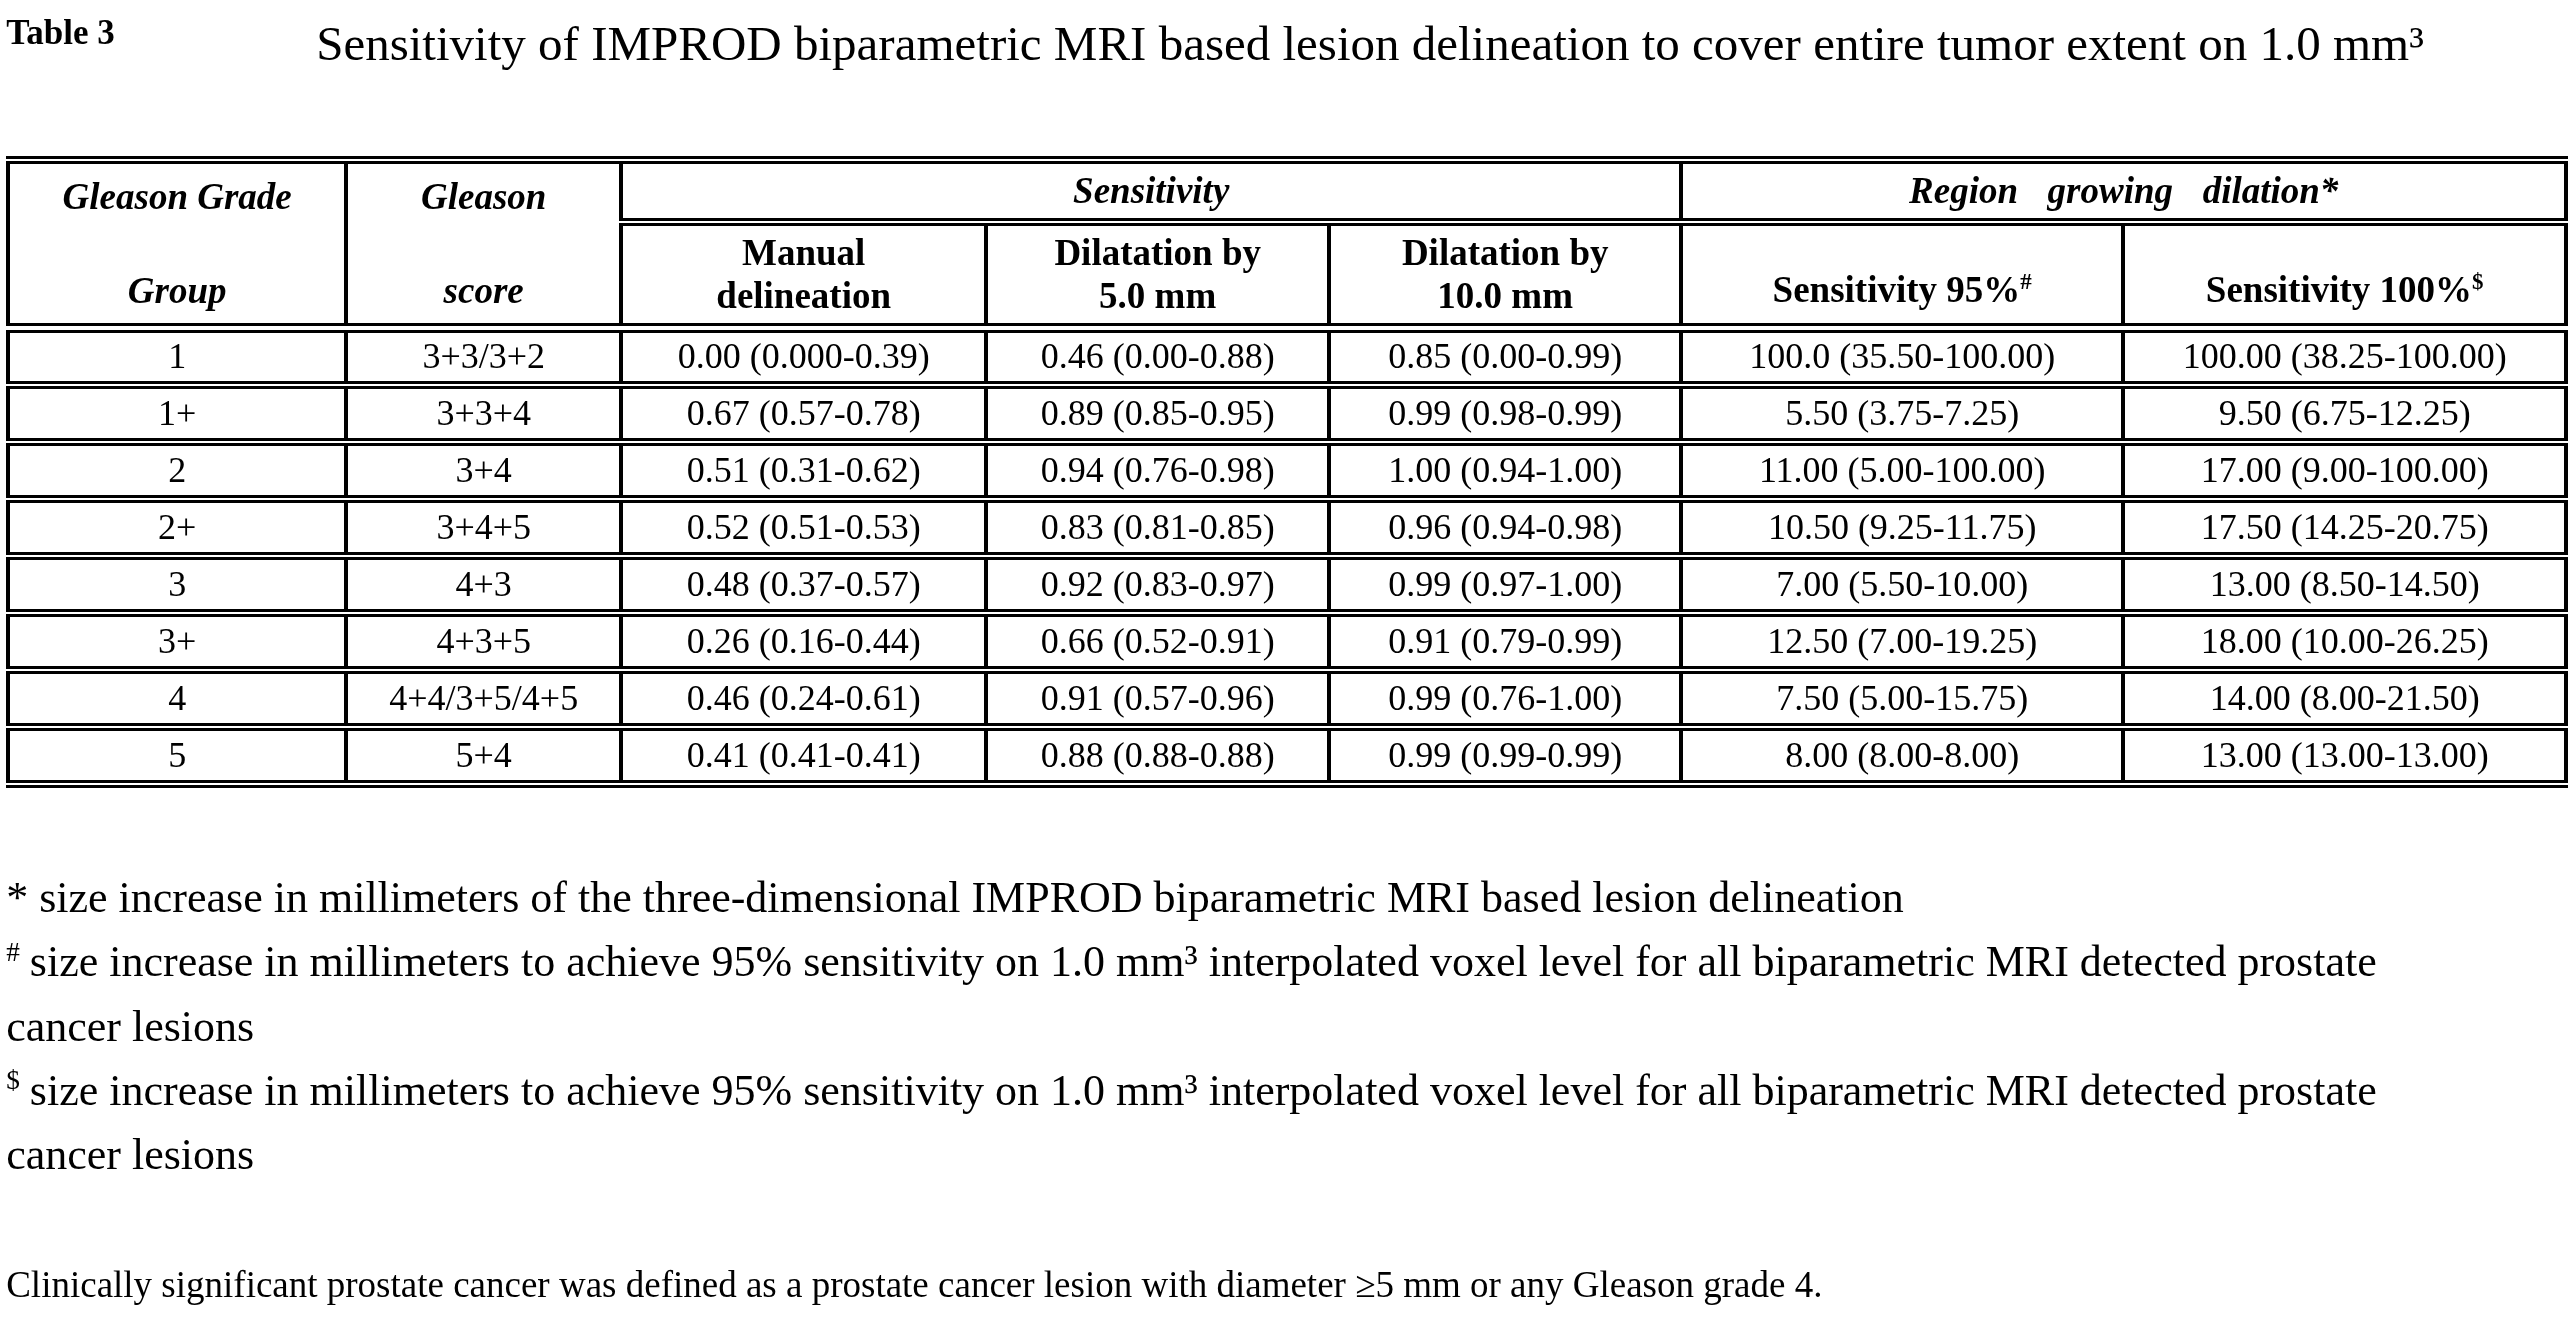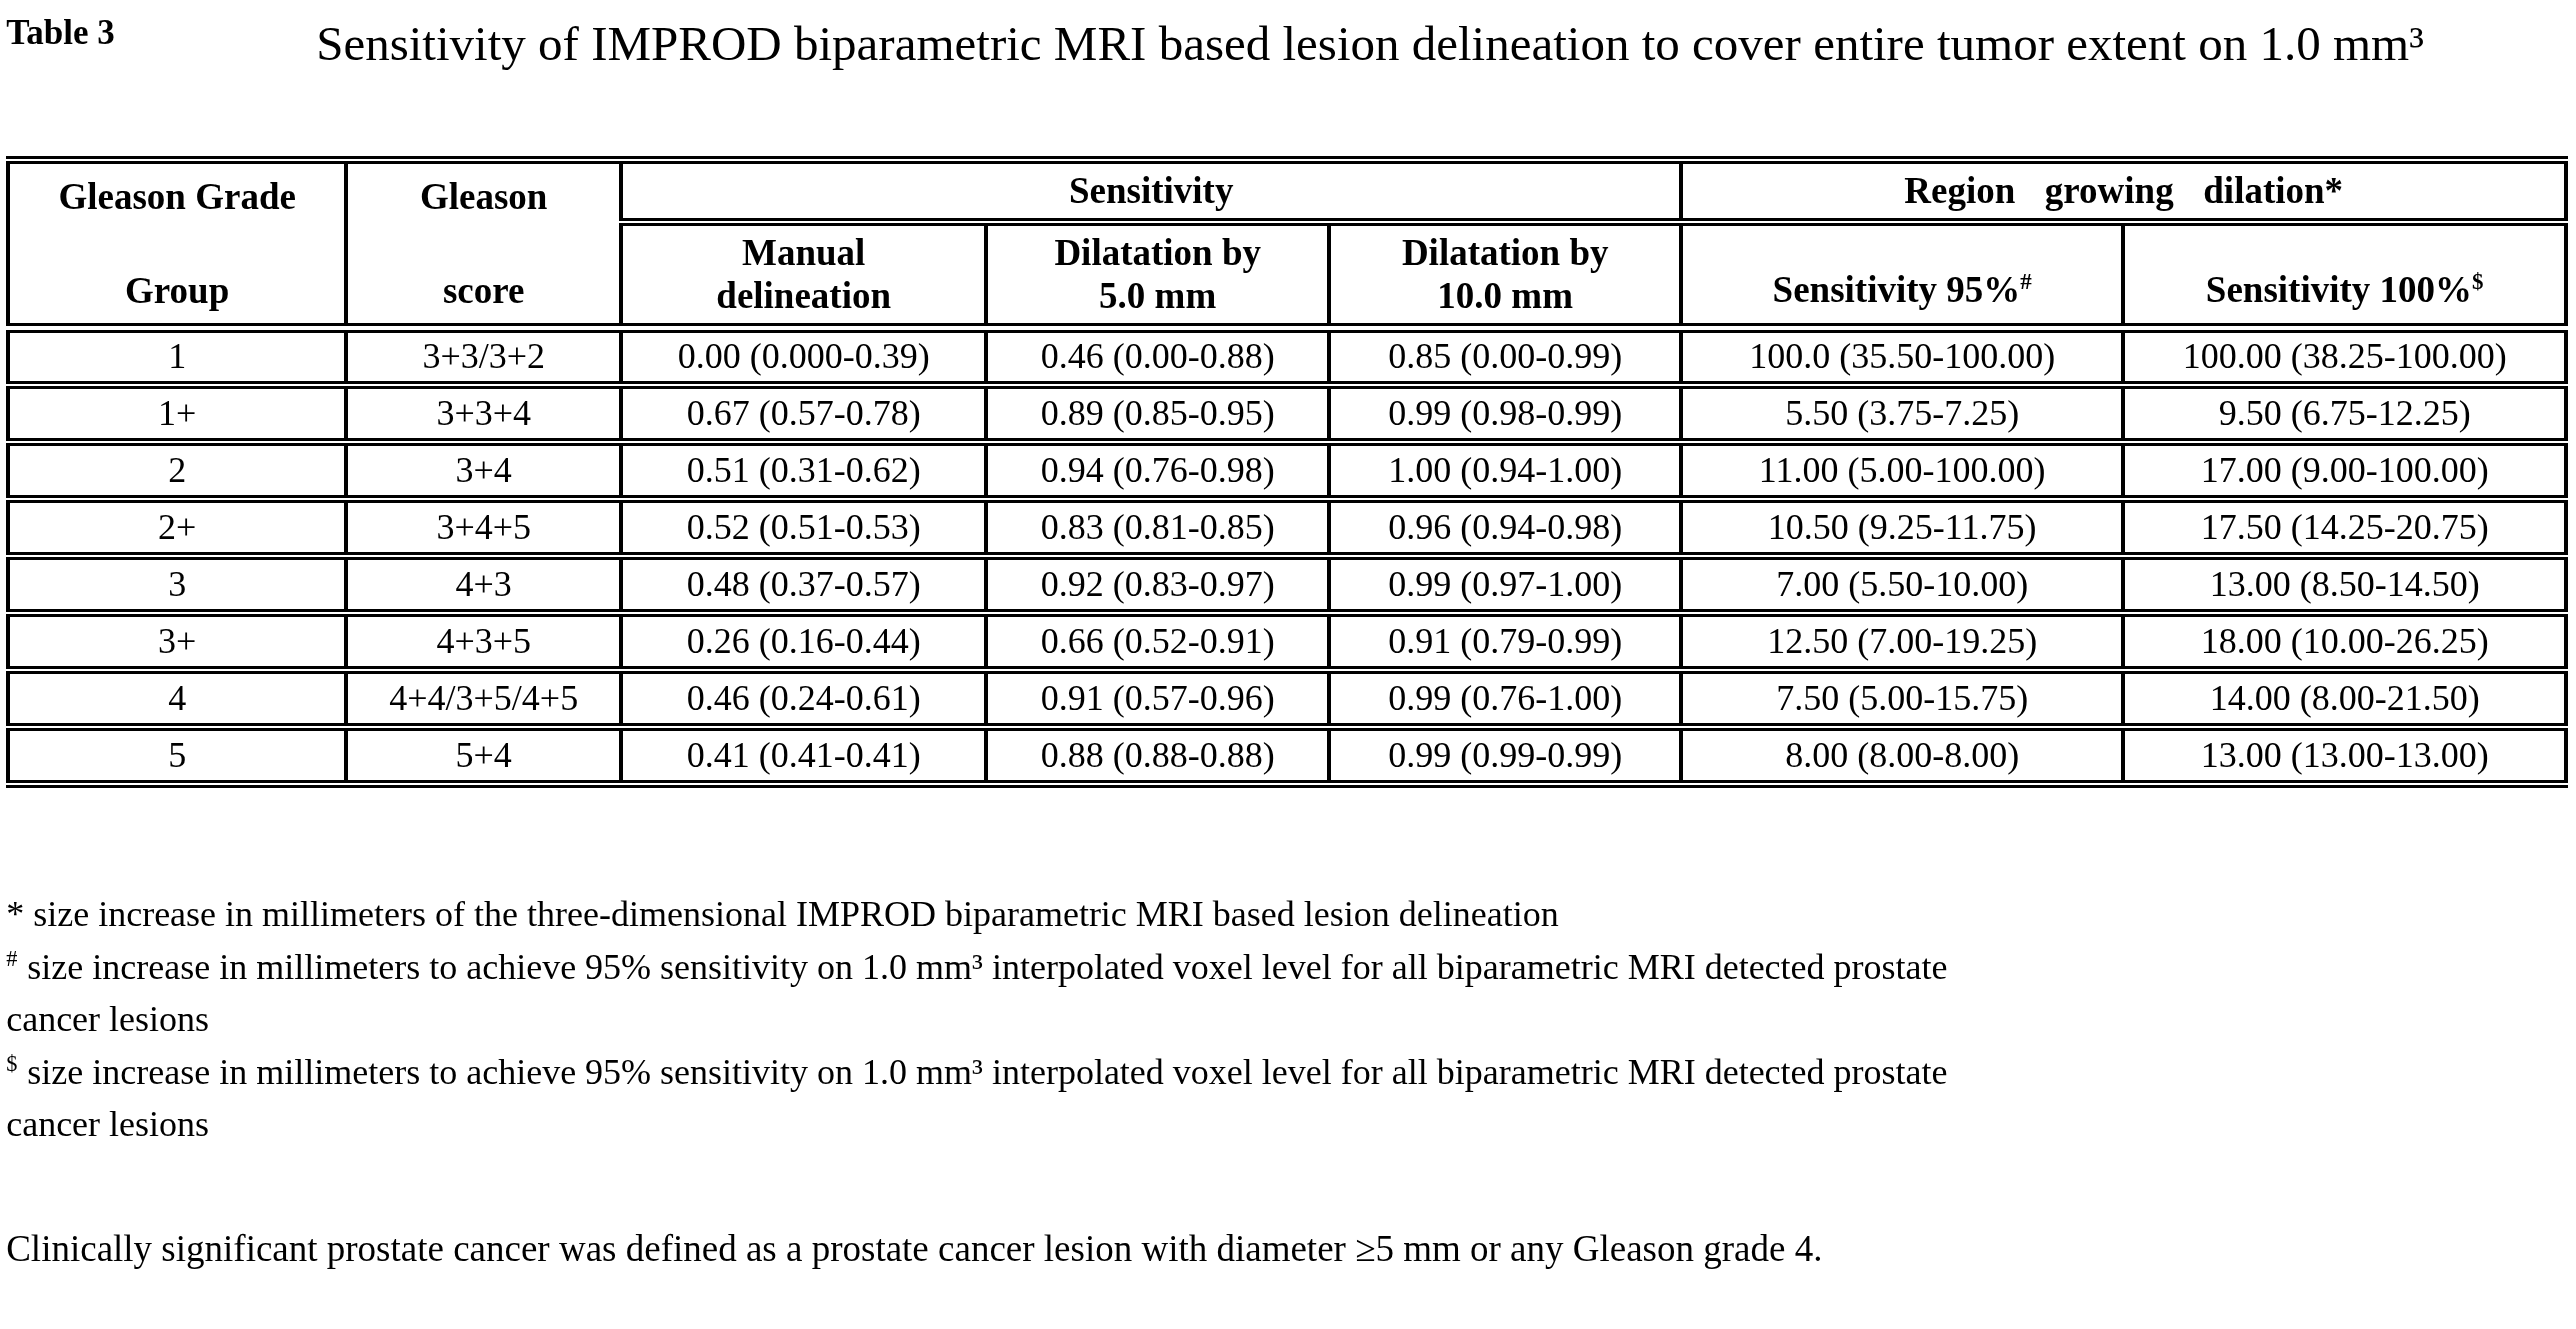--- a/index.html
+++ b/index.html
@@ -36,40 +36,40 @@
     border-right: 4.4px solid #000;
     border-top: 8px double #000;
     border-bottom: 8px double #000;
     text-align: center;
     vertical-align: middle;
     padding: 0;
     font-size: 36px;
     line-height: 1.15;
   }
   th { font-weight: bold; font-size: 37px; }
-  tr.h1 { height: 62px; }
+  tr.h1 { height: 62px; font-style: italic; }
   tr.h2 { height: 106px; }
   tr.h2 th { border-bottom: 10px double #000; }
   th.rowspan2 { border-bottom: 10px double #000; }
   tbody tr { height: 57px; }
 
   .spread {
     display: flex;
     flex-direction: column;
     justify-content: space-between;
     height: 155px;
     padding: 10px 0 8.7px 0;
   }
   th.valign-bottom { vertical-align: bottom; padding-bottom: 11.2px; }
   th.region { word-spacing: 0.55em; }
 
   sup.marker { font-size: 0.62em; vertical-align: super; line-height: 0; }
 
   
-  .notes { margin-top: 100px; font-size: 36px; line-height: 1.46; }
+  .notes { margin-top: 78px; font-size: 44px; line-height: 1.46; }
   .note { display: block; }
   .note sup.marker { margin-right: 10px; }
   .definition { margin-top: 76px; font-size: 37px; }
 </style>
 </head>
 <body>
 
 <div class="title-row">
   <div class="title-label">Table 3</div>
   <div class="title-caption">

